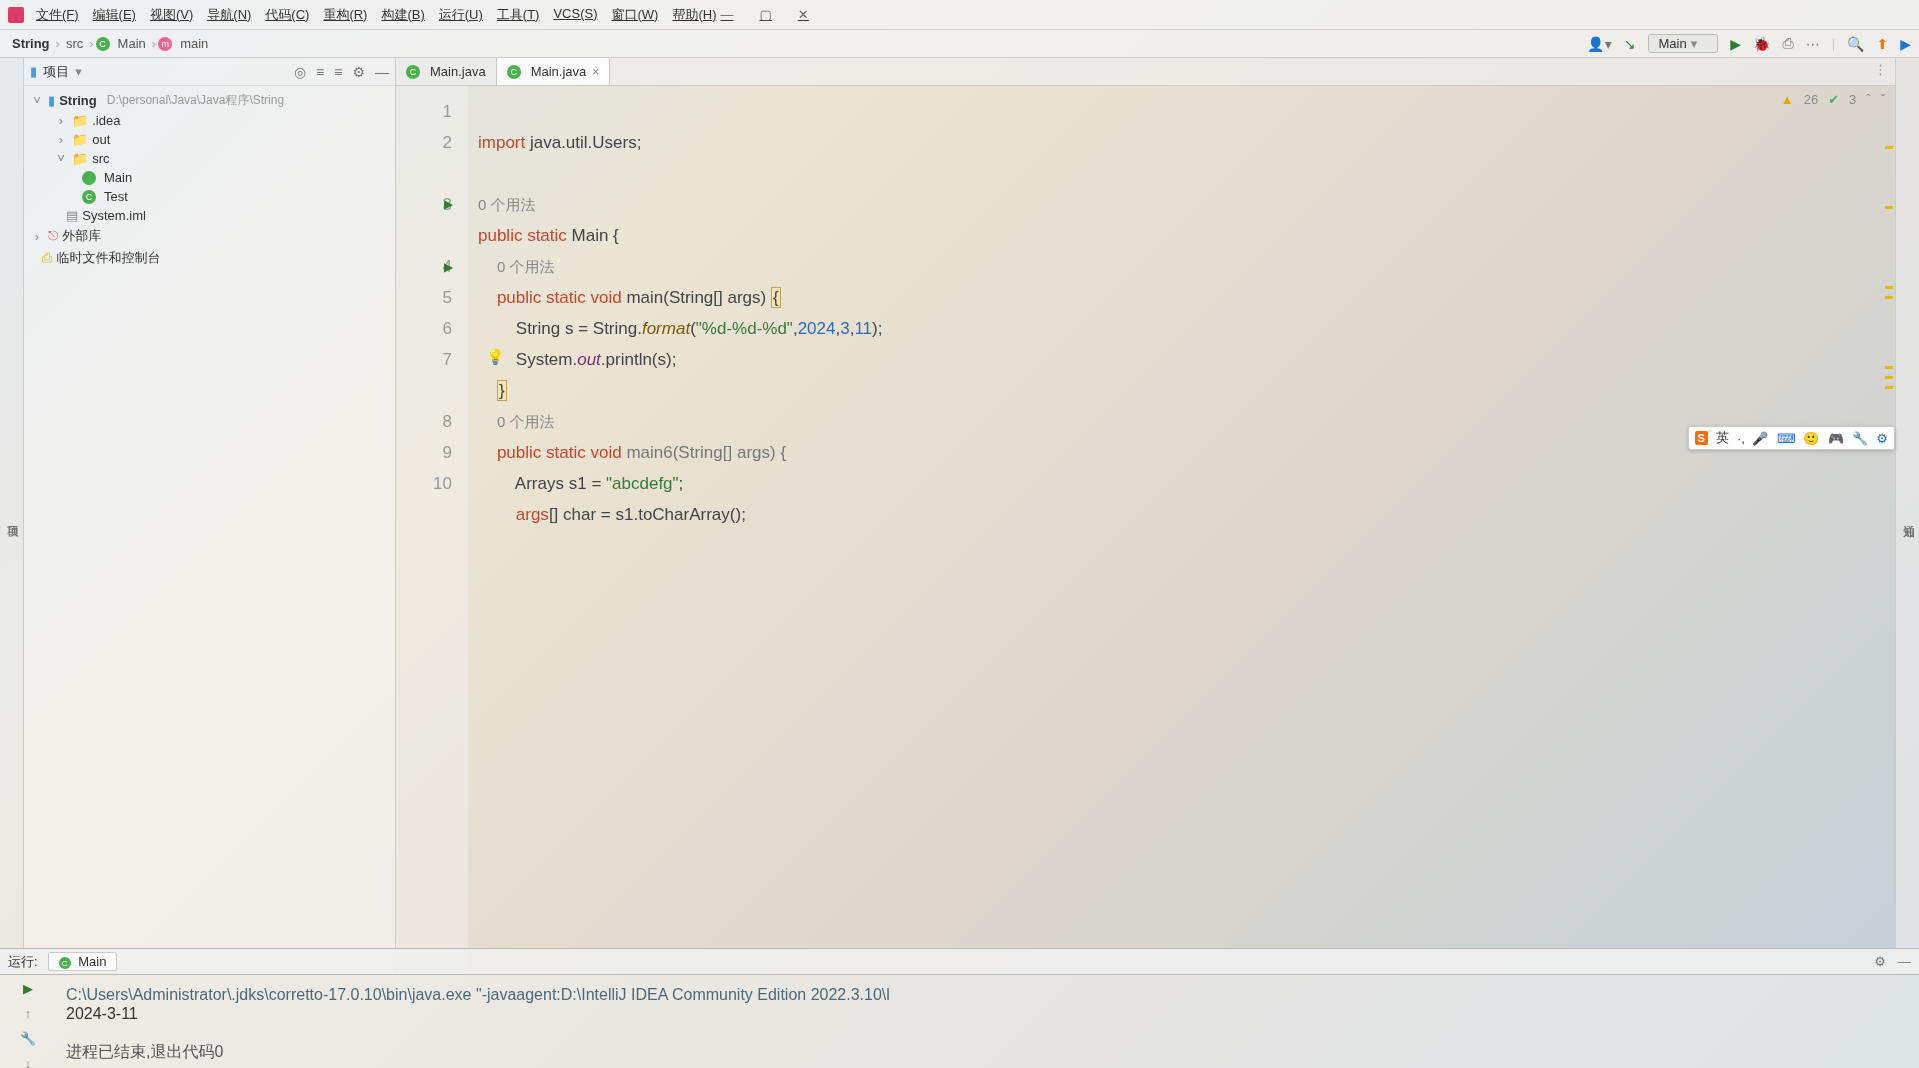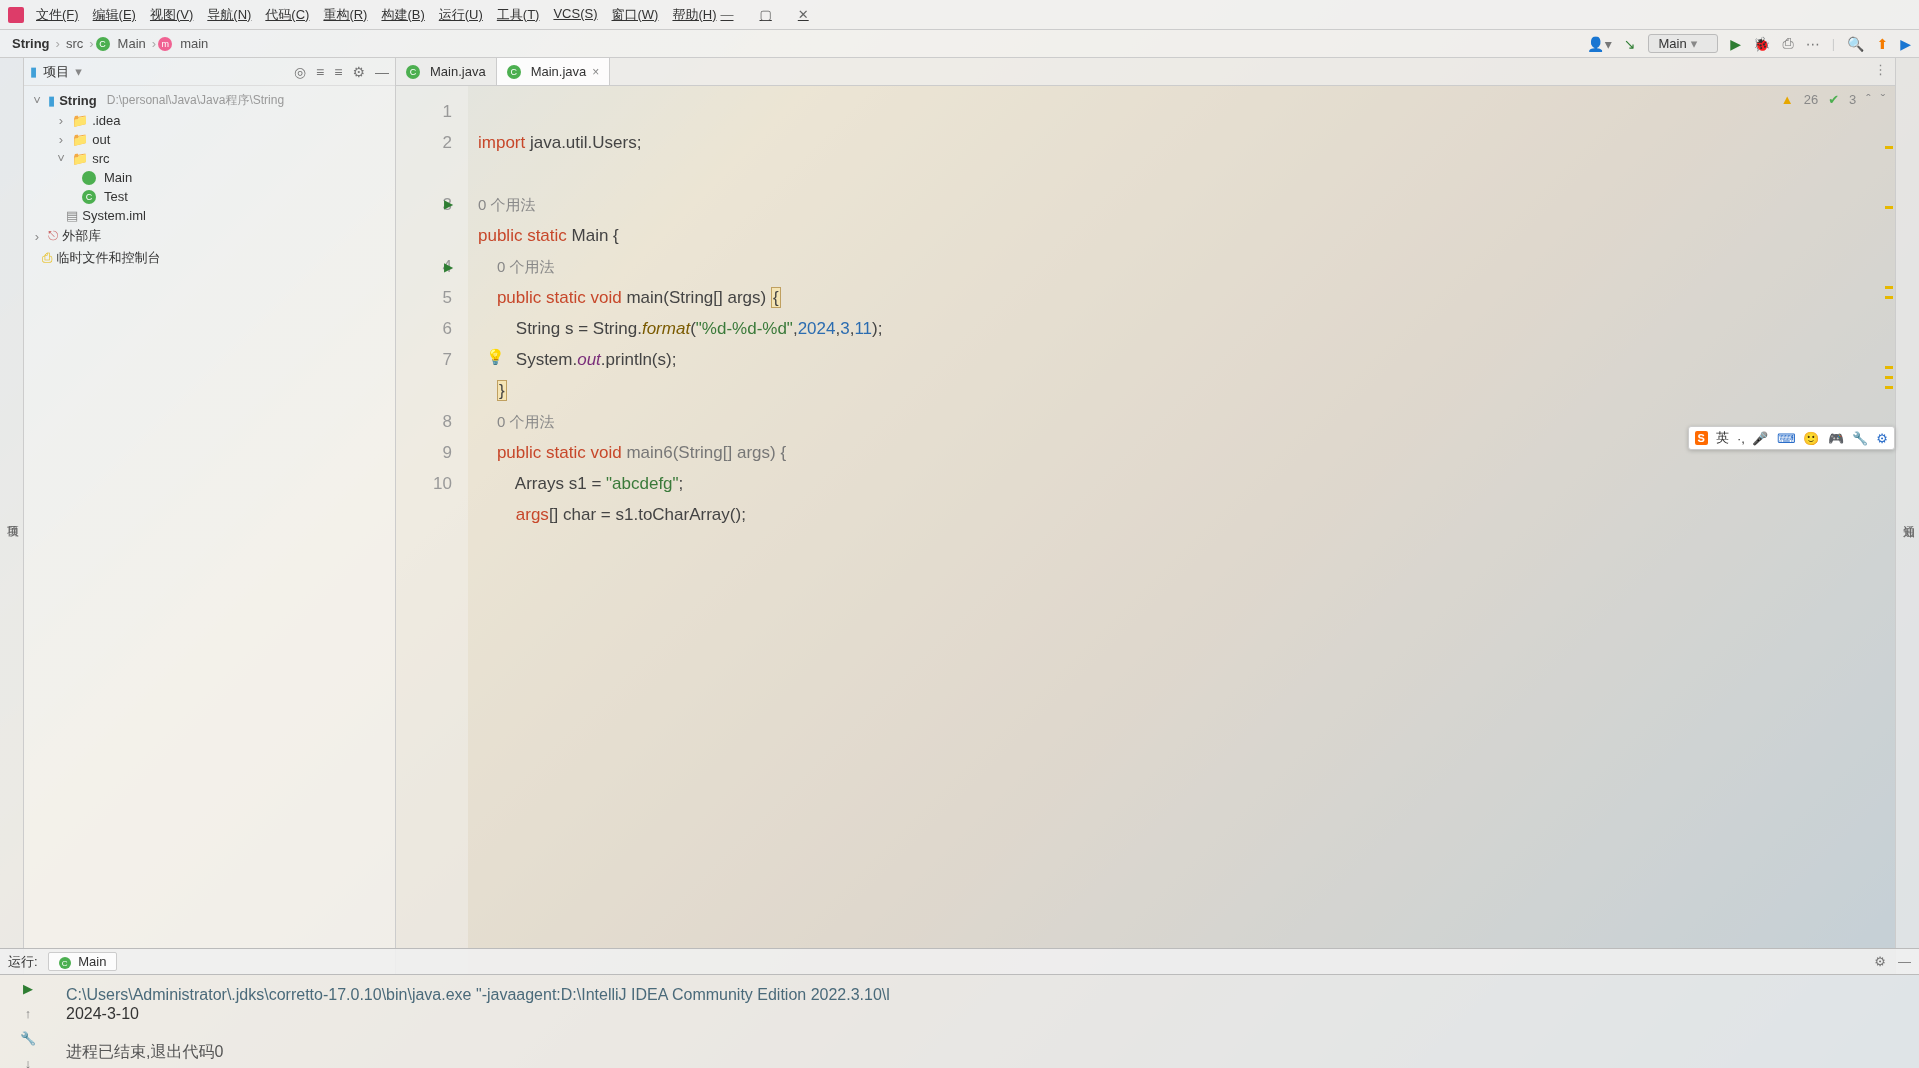--- a/index.html
+++ b/index.html
@@ -275,21 +275,21 @@
   </div>
   <div class="run-panel">
     <div class="run-side">
       <span class="green">▶</span>
       <span>↑</span>
       <span>🔧</span>
       <span>↓</span>
 
     </div>
     <div class="run-out"><span class="cmd">C:\Users\Administrator\.jdks\corretto-17.0.10\bin\java.exe "-javaagent:D:\IntelliJ IDEA Community Edition 2022.3.10\l</span>
-<span class="date">2024-3-10</span>
+<span class="date">2024-3-11</span>
 
 <span class="exit">进程已结束,退出代码0</span></div>
   </div>
 </div>
 
 <div class="ime-float">
   <span class="sogou">S</span>
   <span>英</span>
     <span>·,</span>
   <span style="color:#2a6dc9">🎤</span>

